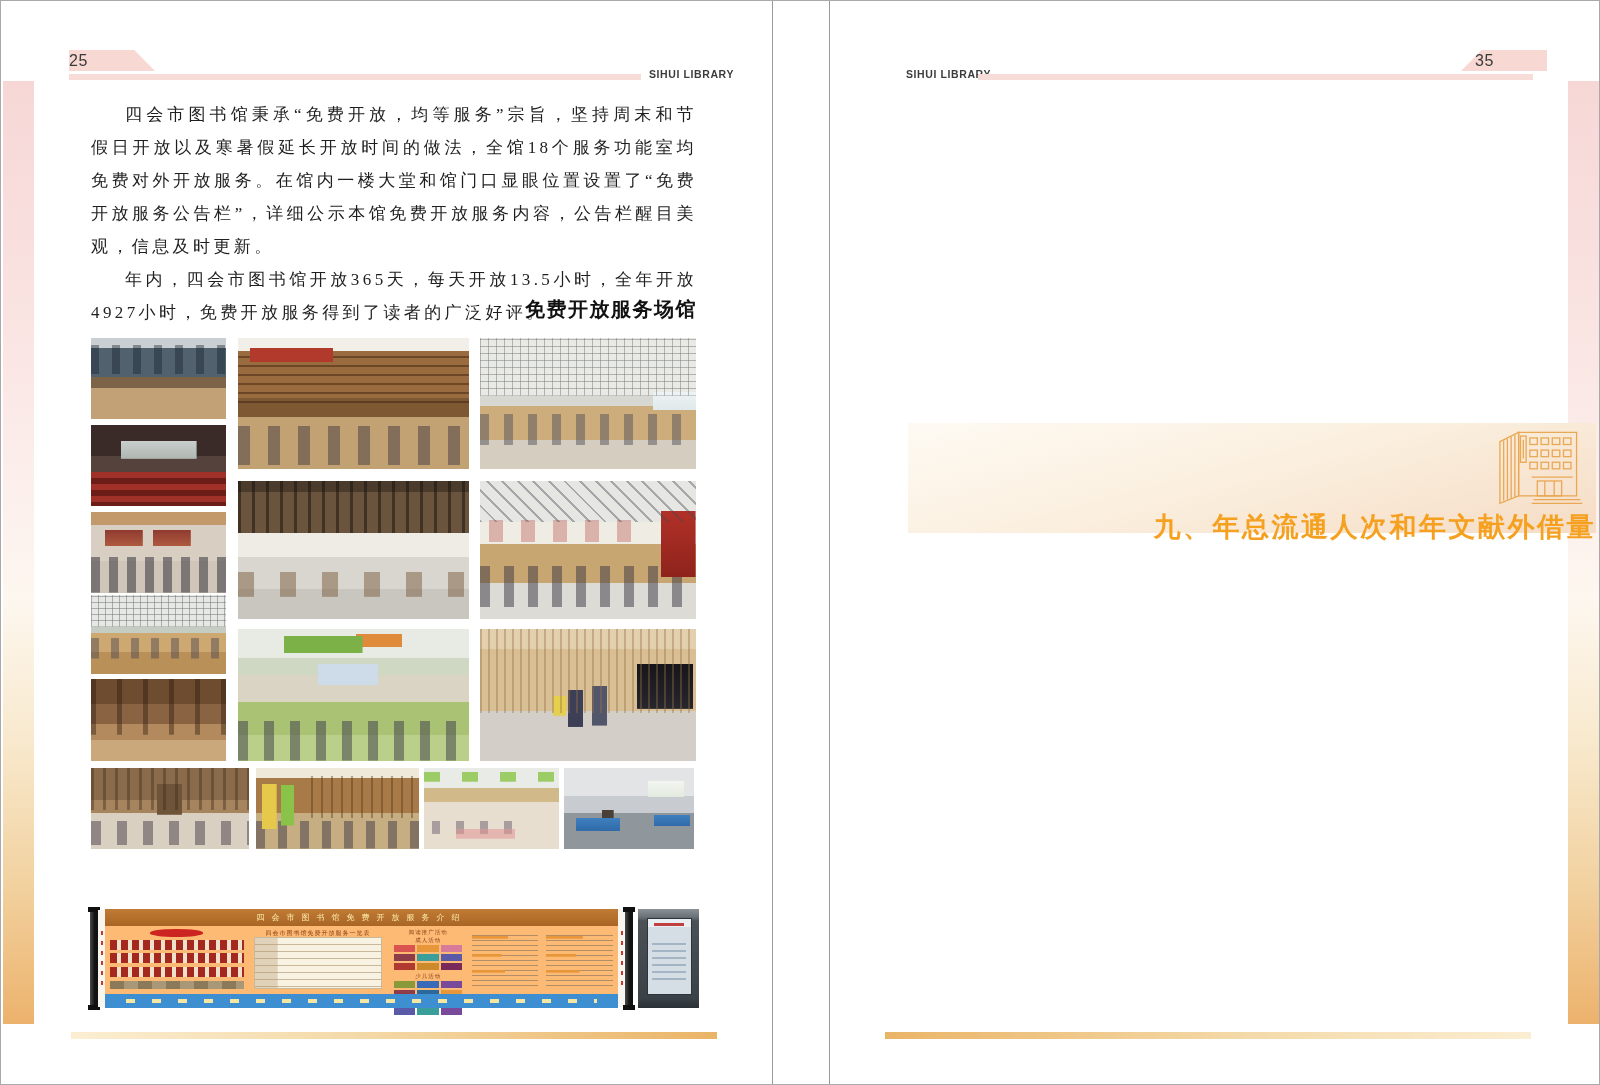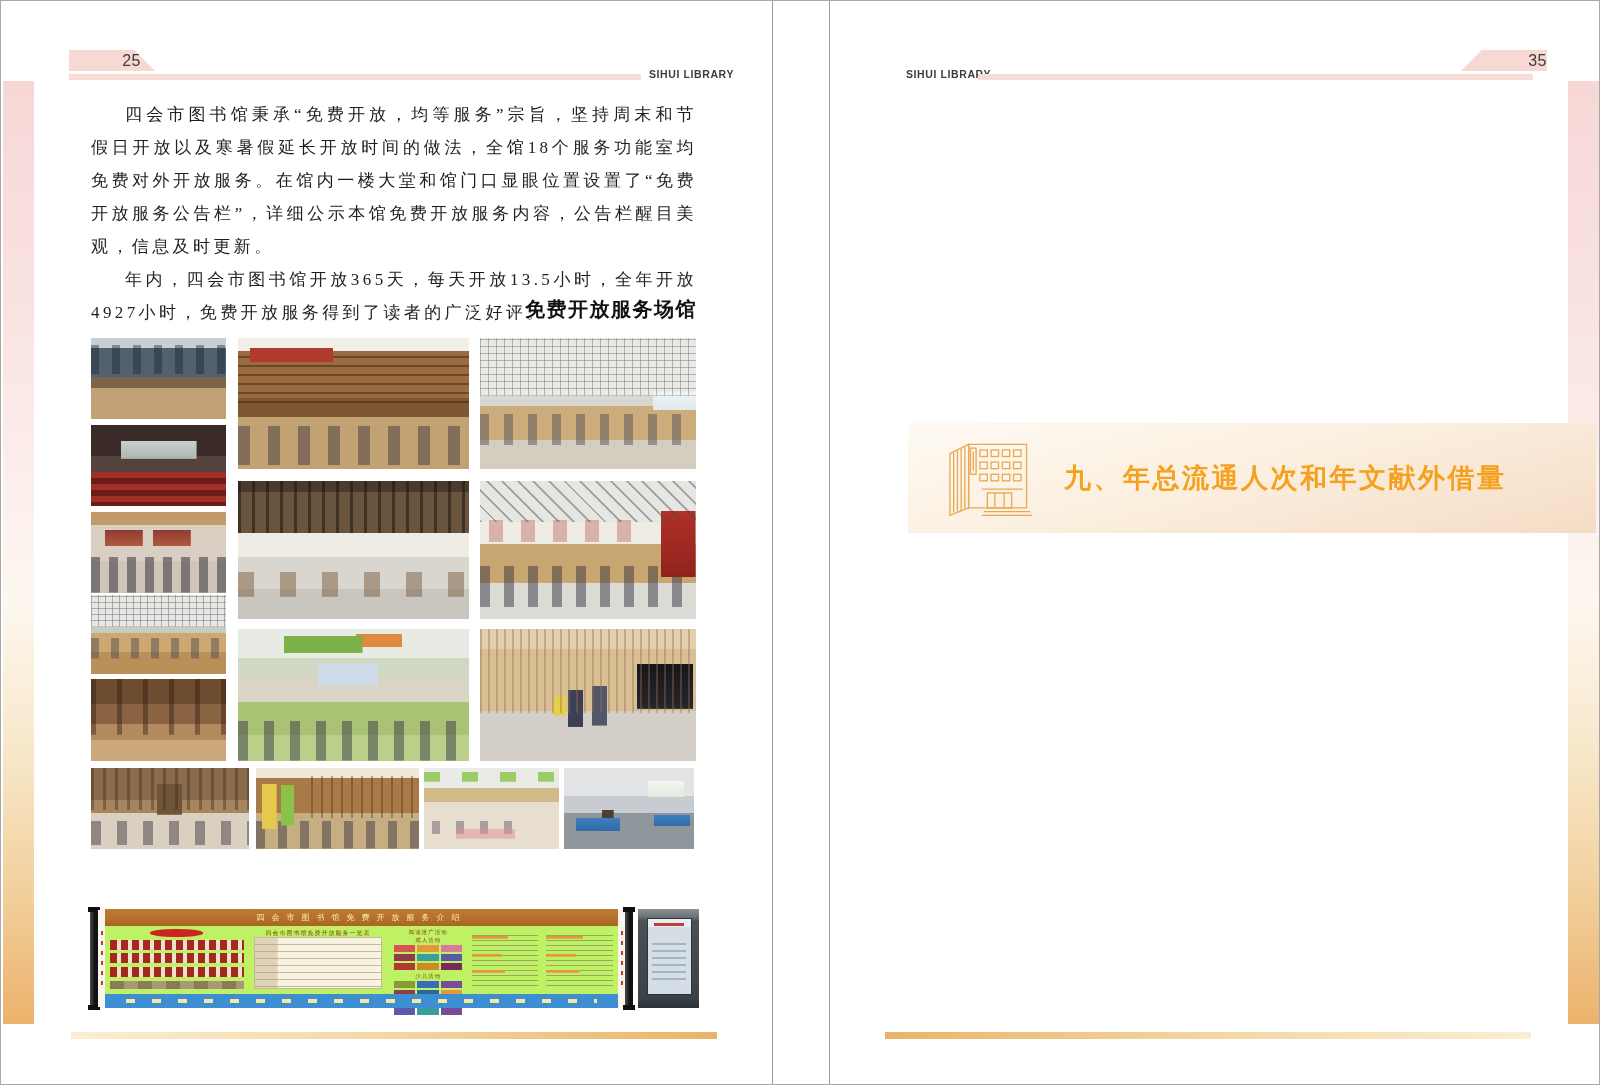--- a/index.html
+++ b/index.html
@@ -13,21 +13,21 @@
   .edge-strip{
     position:absolute;top:80px;height:943px;width:31px;
     background:linear-gradient(180deg,#f6d7d6 0%,#f9e2e0 22%,#fcf0ed 45%,#fdf7ef 55%,#f8e9cd 70%,#f2d2a0 85%,#ecb26c 100%);
   }
   .bottom-bar{position:absolute;top:1031px;height:7px;width:646px;}
   .bottom-bar.left{background:linear-gradient(90deg,#fbeed2 0%,#f4d9a8 45%,#eab467 100%);}
   .bottom-bar.right{background:linear-gradient(90deg,#eab467 0%,#f4d9a8 55%,#fbeed2 100%);}
   
   .page-tab{
     position:absolute;top:49px;height:21px;width:72px;background:#f8d8d3;
-    display:flex;align-items:center;justify-content:flex-end;
+    display:flex;align-items:center;justify-content:flex-start;
     font-size:16px;color:#3a3a3a;letter-spacing:.5px;
   }
   .tab-25{left:68px;clip-path:polygon(0 0,76% 0,100% 100%,0 100%);padding-right:14px;}
   .tab-26{left:1460px;clip-path:polygon(24% 0,100% 0,100% 100%,0 100%);padding-left:14px;}
   .header-rule{position:absolute;top:73px;height:6px;background:#f8dcd7;}
   .rule-25{left:68px;width:572px;}
   .rule-26{left:977px;width:555px;}
   .brand{
     position:absolute;top:67px;font-size:10.5px;font-weight:bold;color:#3c3c3c;
     letter-spacing:.6px;white-space:nowrap;
@@ -128,21 +128,21 @@
     linear-gradient(180deg,#e2e4e6 0 35%,#c8ccd0 35% 55%,#8f979c 55% 100%);}
   
   .board{position:absolute;left:89px;top:908px;width:543px;height:99px;}
   .roller{position:absolute;top:-2px;bottom:-2px;width:8px;background:linear-gradient(90deg,#4a4a4a,#111 60%);}
   .roller.l{left:0;} .roller.r{right:0;}
   .roller::before,.roller::after{content:"";position:absolute;left:-2px;right:-2px;height:5px;background:#101010;}
   .roller::before{top:0;} .roller::after{bottom:0;}
   .scroll-edge{position:absolute;top:1px;bottom:1px;width:7px;
     background:repeating-linear-gradient(180deg,#c03a30 0 4px,rgba(0,0,0,0) 4px 10px) 50% 58%/2px 62% no-repeat,#f7f5ee;}
   .scroll-edge.l{left:8px;} .scroll-edge.r{right:8px;}
-  .board-body{position:absolute;left:15px;right:15px;top:0;bottom:0;background:#bef264;}
+  .board-body{position:absolute;left:15px;right:15px;top:0;bottom:0;background:#fdba74;}
   .band-top{position:absolute;left:0;right:0;top:0;height:17px;
     background:linear-gradient(180deg,#c07c35,#a96524);
     display:flex;align-items:center;justify-content:center;
     font-size:8px;color:#ffeaa8;letter-spacing:7px;white-space:nowrap;overflow:hidden;}
   .band-bottom{position:absolute;left:0;right:0;bottom:0;height:14px;background:#3e8ed2;}
   .band-bottom::before{content:"";position:absolute;left:4%;right:4%;top:5px;height:4px;
     background:repeating-linear-gradient(90deg,rgba(255,235,160,.95) 0 9px,rgba(0,0,0,0) 9px 26px);}
   .board-main{position:absolute;left:0;right:0;top:17px;bottom:14px;}
   .sec{position:absolute;top:5%;height:88%;}
   .sec-portraits{left:1%;width:26%;}
@@ -182,21 +182,21 @@
     background:linear-gradient(180deg,#8a9298 0%,#6a7278 8%,#4a5258 12%,#3a4248 90%,#2a3034 100%);}
   .case-poster{position:absolute;left:14%;top:9%;width:72%;height:76%;
     background:
       linear-gradient(#c04040,#c04040) 50% 5%/70% 4% no-repeat,
       repeating-linear-gradient(180deg,rgba(90,120,150,.4) 0 2px,rgba(0,0,0,0) 2px 7px) 50% 70%/80% 55% no-repeat,
       linear-gradient(180deg,#e8eef2 0 10%,#d4dee4 10% 100%);
     border:1px solid #2e3438;}
   
   .banner{position:absolute;left:907px;top:422px;width:688px;height:110px;
     background:linear-gradient(165deg,#fefaf3 0%,#fbf0e0 45%,#f5dcc5 100%);
-    display:flex;align-items:center;}
+    display:flex;align-items:flex-end;flex-direction:column;}
   .banner-building{margin-left:30px;flex:0 0 auto;}
   .banner-heading{margin-left:18px;font-size:27px;font-weight:bold;color:#f5a01e;
     letter-spacing:2.5px;white-space:nowrap;}
 </style>
 </head>
 <body>
 
 <div id="spread">
 
   <div class="gutter-line" style="left:771px;"></div>

